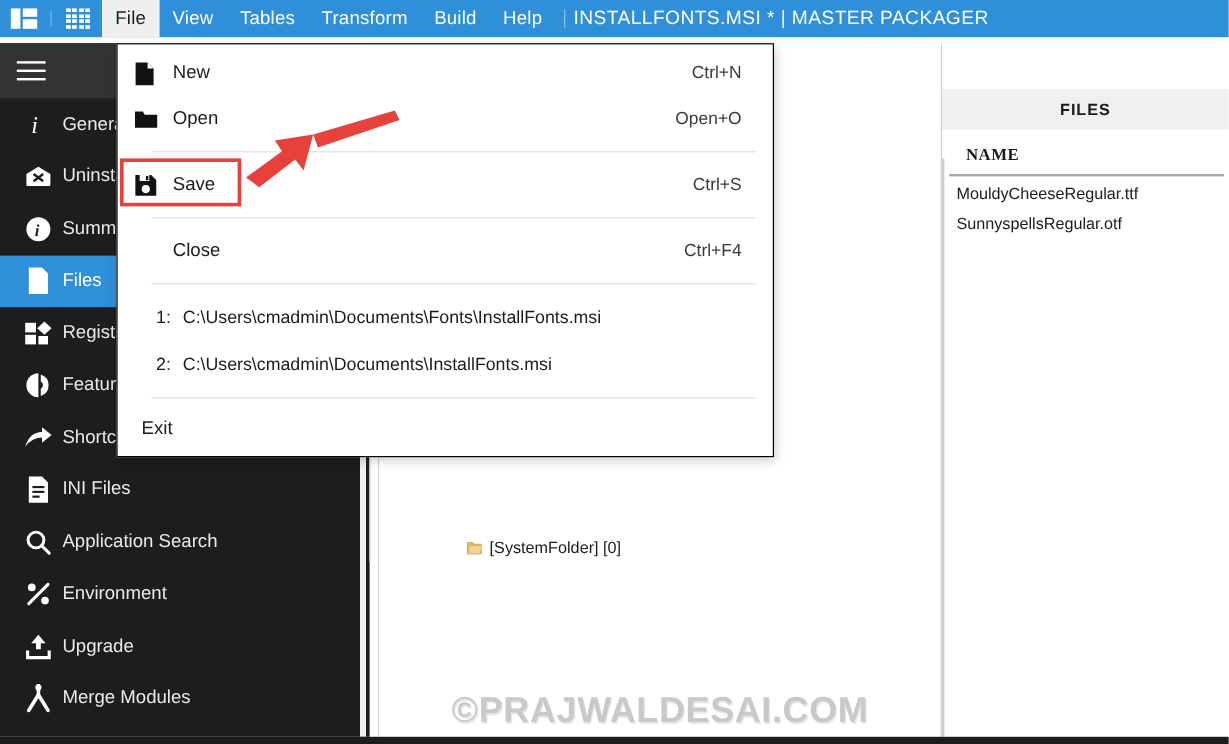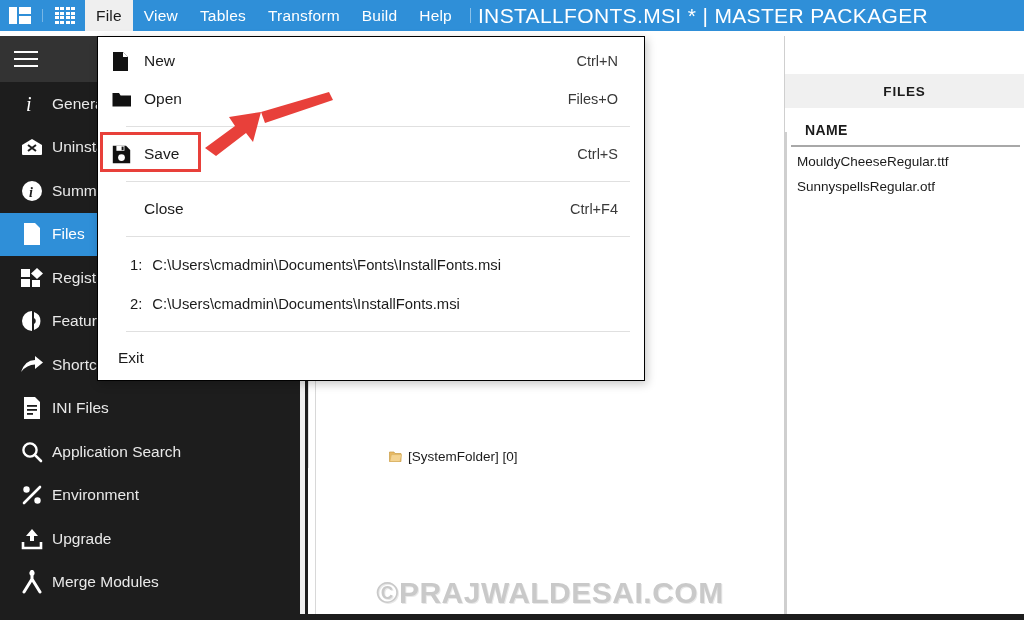--- a/index.html
+++ b/index.html
@@ -37,21 +37,21 @@
     white-space: nowrap;
   }
   .menu-item.active {
     background: #efefef; color: #1b1b1b;
   }
   .title-sep {
     width: 1px; background: rgba(255,255,255,0.45); margin: 8px 7px;
   }
   .win-title {
     display: flex; align-items: center;
-    color: #ffffff; font-size: 21px; letter-spacing: .35px;
+    color: #ffffff; font-size: 16px; letter-spacing: .35px;
     white-space: nowrap;
   }
 
   
   .ic-layout { position: relative; width: 22px; height: 17px; }
   .ic-layout i { position: absolute; background: #ffffff; display: block; }
   .ic-grid { display: grid; grid-template-columns: repeat(4, 4px); grid-template-rows: repeat(4, 3px); gap: 1.5px; }
   .ic-grid i { background: #ffffff; display: block; }
 
   
@@ -125,20 +125,21 @@
     display: flex; align-items: center; justify-content: center;
     font-size: 13.5px; font-weight: bold; color: #1b1b1b;
     letter-spacing: .8px;
   }
   .rp-body { padding: 14px 0 0 0; }
   .rp-colhead {
     font-size: 14px; font-weight: bold; color: #1b1b1b;
     padding: 0 0 7px 14px; letter-spacing: .4px;
     border-bottom: 2px solid #a8a8a8;
     margin: 0 4px 0 6px;
+    font-family: Liberation Serif, serif;
   }
   .rp-row {
     font-size: 13.5px; color: #1b1b1b;
     padding: 7px 0 3px 12px;
   }
   .rp-leftedge {
     position: absolute; left: 0; top: 96px; width: 2px; height: 482px; background: #cfcfcf;
   }
 
   
@@ -428,21 +429,21 @@
       <span class="dd-shortcut">Ctrl+N</span>
     </div>
 
     <div class="dd-item">
       <span class="dd-ic">
         <svg width="20" height="17" viewBox="0 0 20 17">
             <path d="M0.5 2 L7 2 L8.6 4.6 L19 4.6 L19 15.5 L0.5 15.5 Z" fill="#111"></path>
           </svg>
       </span>
       <span class="dd-label">Open</span>
-      <span class="dd-shortcut">Files+O</span>
+      <span class="dd-shortcut">Open+O</span>
     </div>
 
     <div class="dd-sep"></div>
 
     <div class="dd-item">
       <span class="dd-ic">
         <svg width="19" height="19" viewBox="0 0 19 19">
           <path d="M0.8 0.8 L14 0.8 L18.2 5 L18.2 18.2 L0.8 18.2 Z" fill="#111"></path>
           <rect x="4.4" y="0.8" width="8" height="5" fill="#fff"></rect>
           <rect x="9.6" y="1.6" width="2" height="3.6" fill="#111"></rect>

